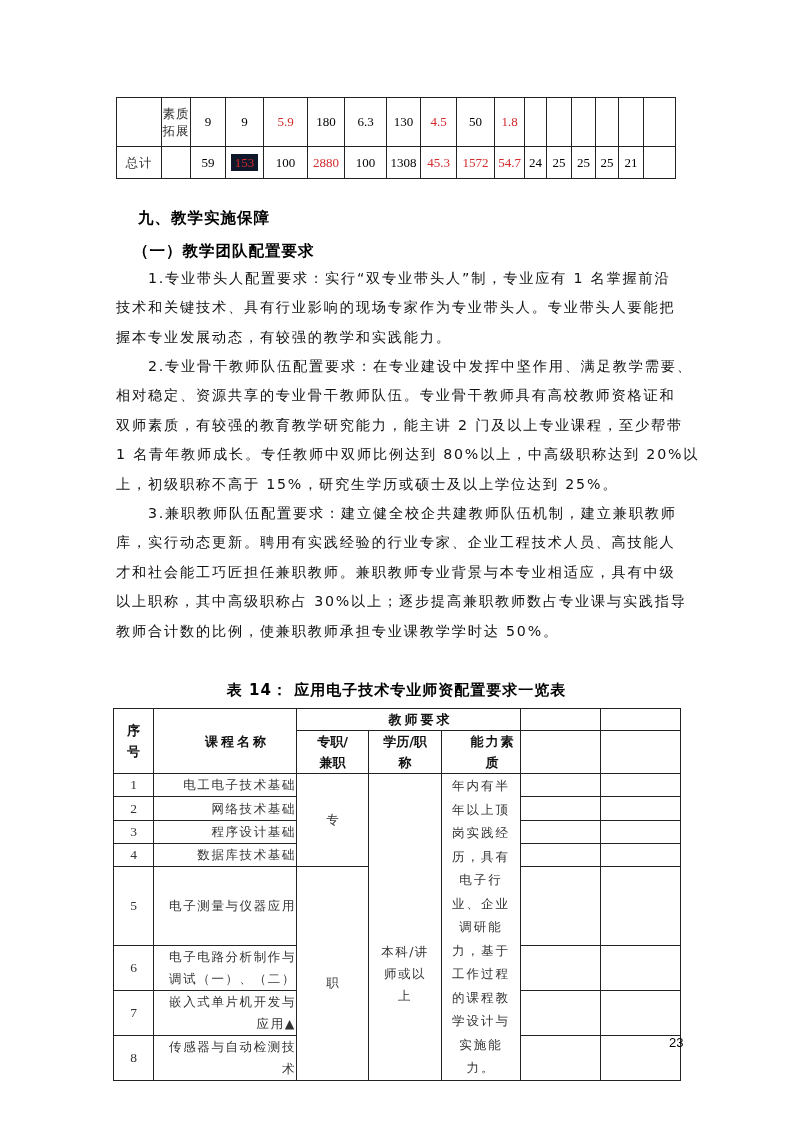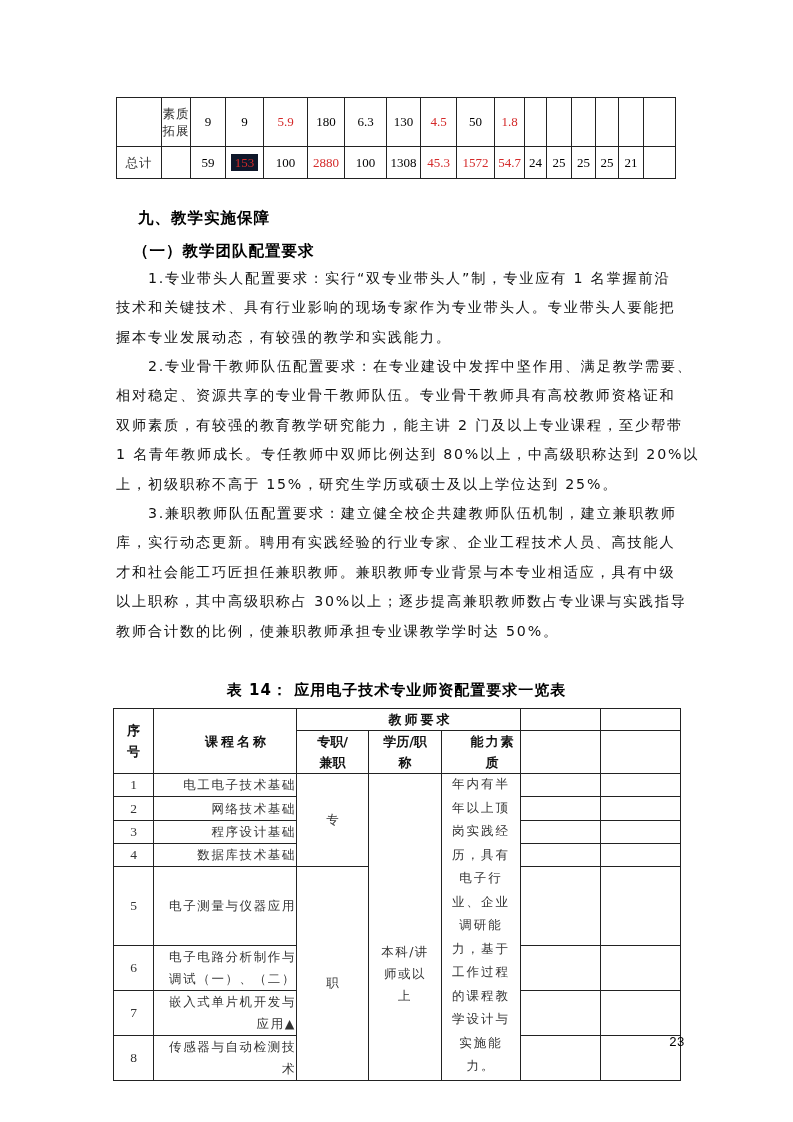--- a/index.html
+++ b/index.html
@@ -27,21 +27,21 @@
              font-family:"DejaVu Sans",sans-serif; letter-spacing:1px; }
 
   
   #t2 { left:113px; top:708px; }
   #t2 td { font-size:12.5px; font-family:"DejaVu Sans",sans-serif; color:#333; line-height:22px; }
   #t2 .hd { font-weight:bold; color:#111; font-size:13px; line-height:21px;padding-left:24px; }
   #t2 .num { font-family:"Liberation Serif","DejaVu Serif",serif; font-size:13.5px; }
   #t2 .name { text-align:right; padding-left:6px; letter-spacing:1.6px; line-height:22px; }
   #t2 .ability { line-height:23.5px; letter-spacing:2px; vertical-align:middle; }
 
-  .pageno { left:669px; top:1035px; font-size:13px; font-family:Liberation Mono, monospace; }
+  .pageno { left:669px; top:1035px; font-size:13px; font-family:Liberation Sans, sans-serif; }
 </style>
 </head>
 <body>
 
 <table id="t1" class="abs">
   <colgroup>
     <col style="width:45px">
       <col style="width:29px">
       <col style="width:35px">
       <col style="width:38px">
@@ -153,21 +153,21 @@
     <td></td>
     <td></td>
   </tr>
   <tr style="height:23px">
     <td class="num">1</td>
     <td class="name">电工电子技术基础</td>
     <td rowspan="4">专</td>
     <td rowspan="8" style="padding:0 10px; padding-top:95px; letter-spacing:1.5px;">
       <span>本科/讲师或以上</span>
     </td>
-    <td rowspan="8" class="ability" style="padding:0 7px;font-family:Liberation Mono, monospace;">
+    <td rowspan="8" class="ability" style="padding:0 7px;">
       <span>年内有半年以上顶岗实践经历，具有电子行业、企业调研能力，基于工作过程的课程教学设计与实施能力。</span>
     </td>
     <td></td>
     <td></td>
   </tr>
   <tr style="height:24px">
     <td class="num">2</td>
     <td class="name">网络技术基础</td>
     <td></td>
     <td></td>

